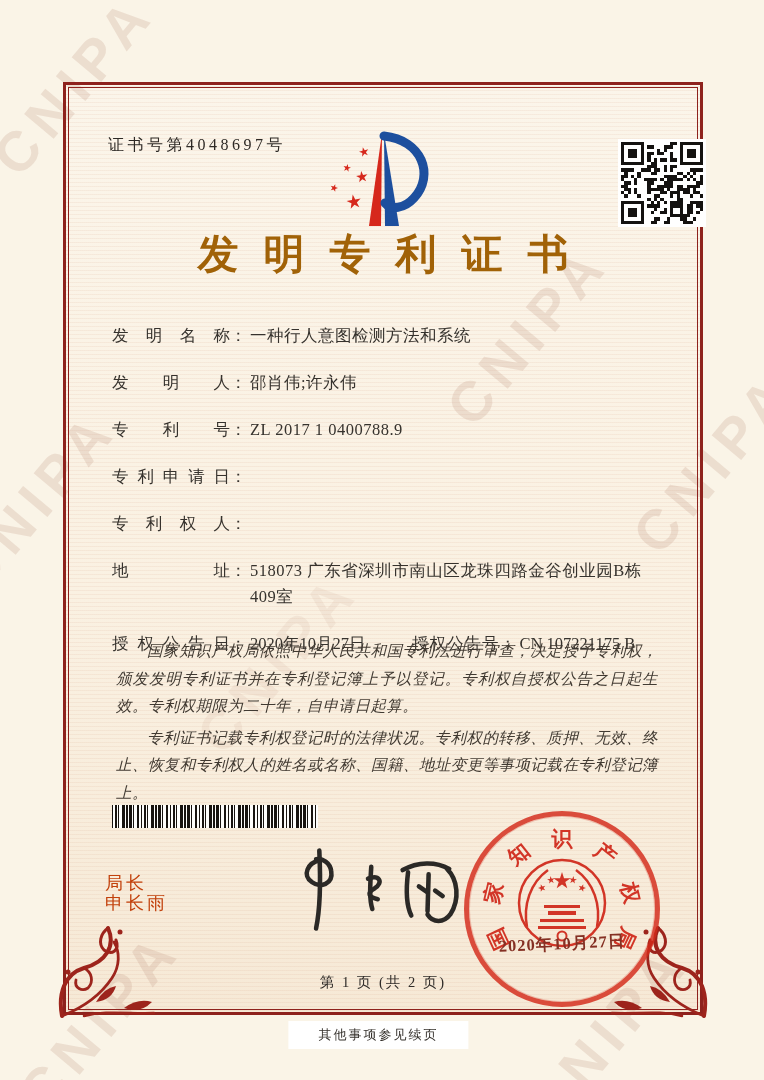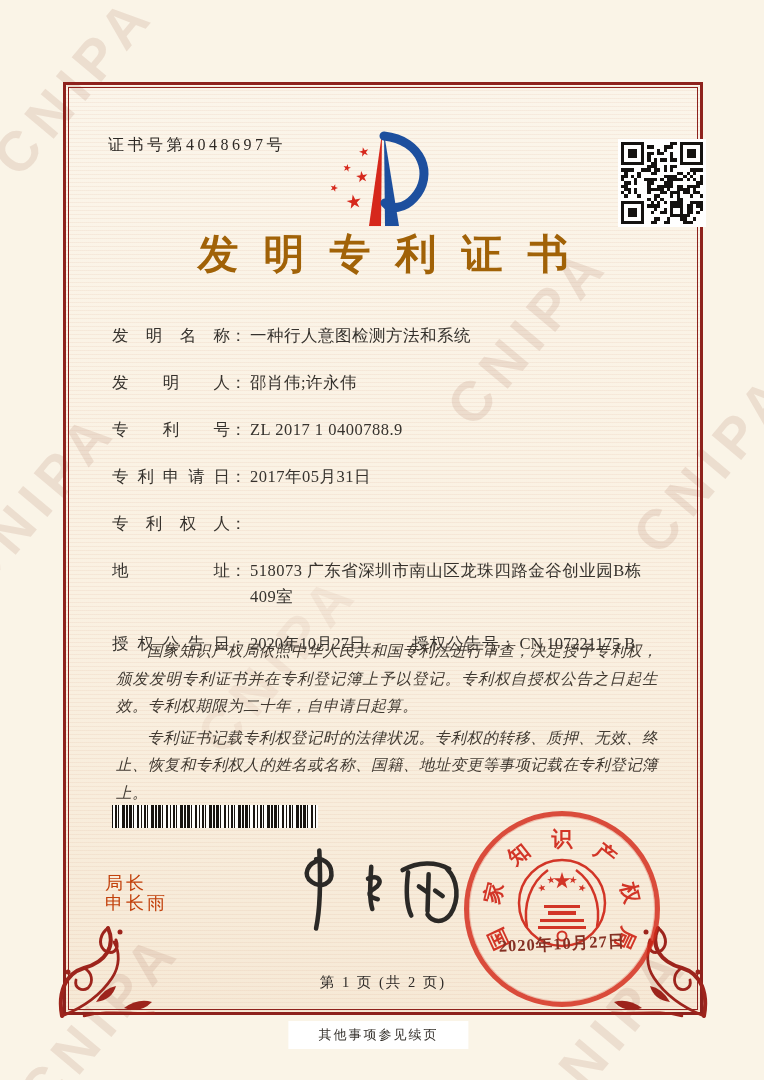--- a/index.html
+++ b/index.html
@@ -148,21 +148,20 @@
           <span class="fvalue">邵肖伟;许永伟</span>
       </div>
       <div class="frow">
         <span class="flabel">专利号</span>
           <span class="fcolon">：</span>
           <span class="fvalue">ZL 2017 1 0400788.9</span>
       </div>
       <div class="frow">
         <span class="flabel">专利申请日</span>
           <span class="fcolon">：</span>
-          <span class="fvalue">2017年05月31日</span>
       </div>
       <div class="frow">
         <span class="flabel">专利权人</span>
           <span class="fcolon">：</span>
       </div>
       <div class="frow">
         <span class="flabel">地址</span>
           <span class="fcolon">：</span>
           <span class="fvalue">518073 广东省深圳市南山区龙珠四路金谷创业园B栋409室</span>
       </div>

